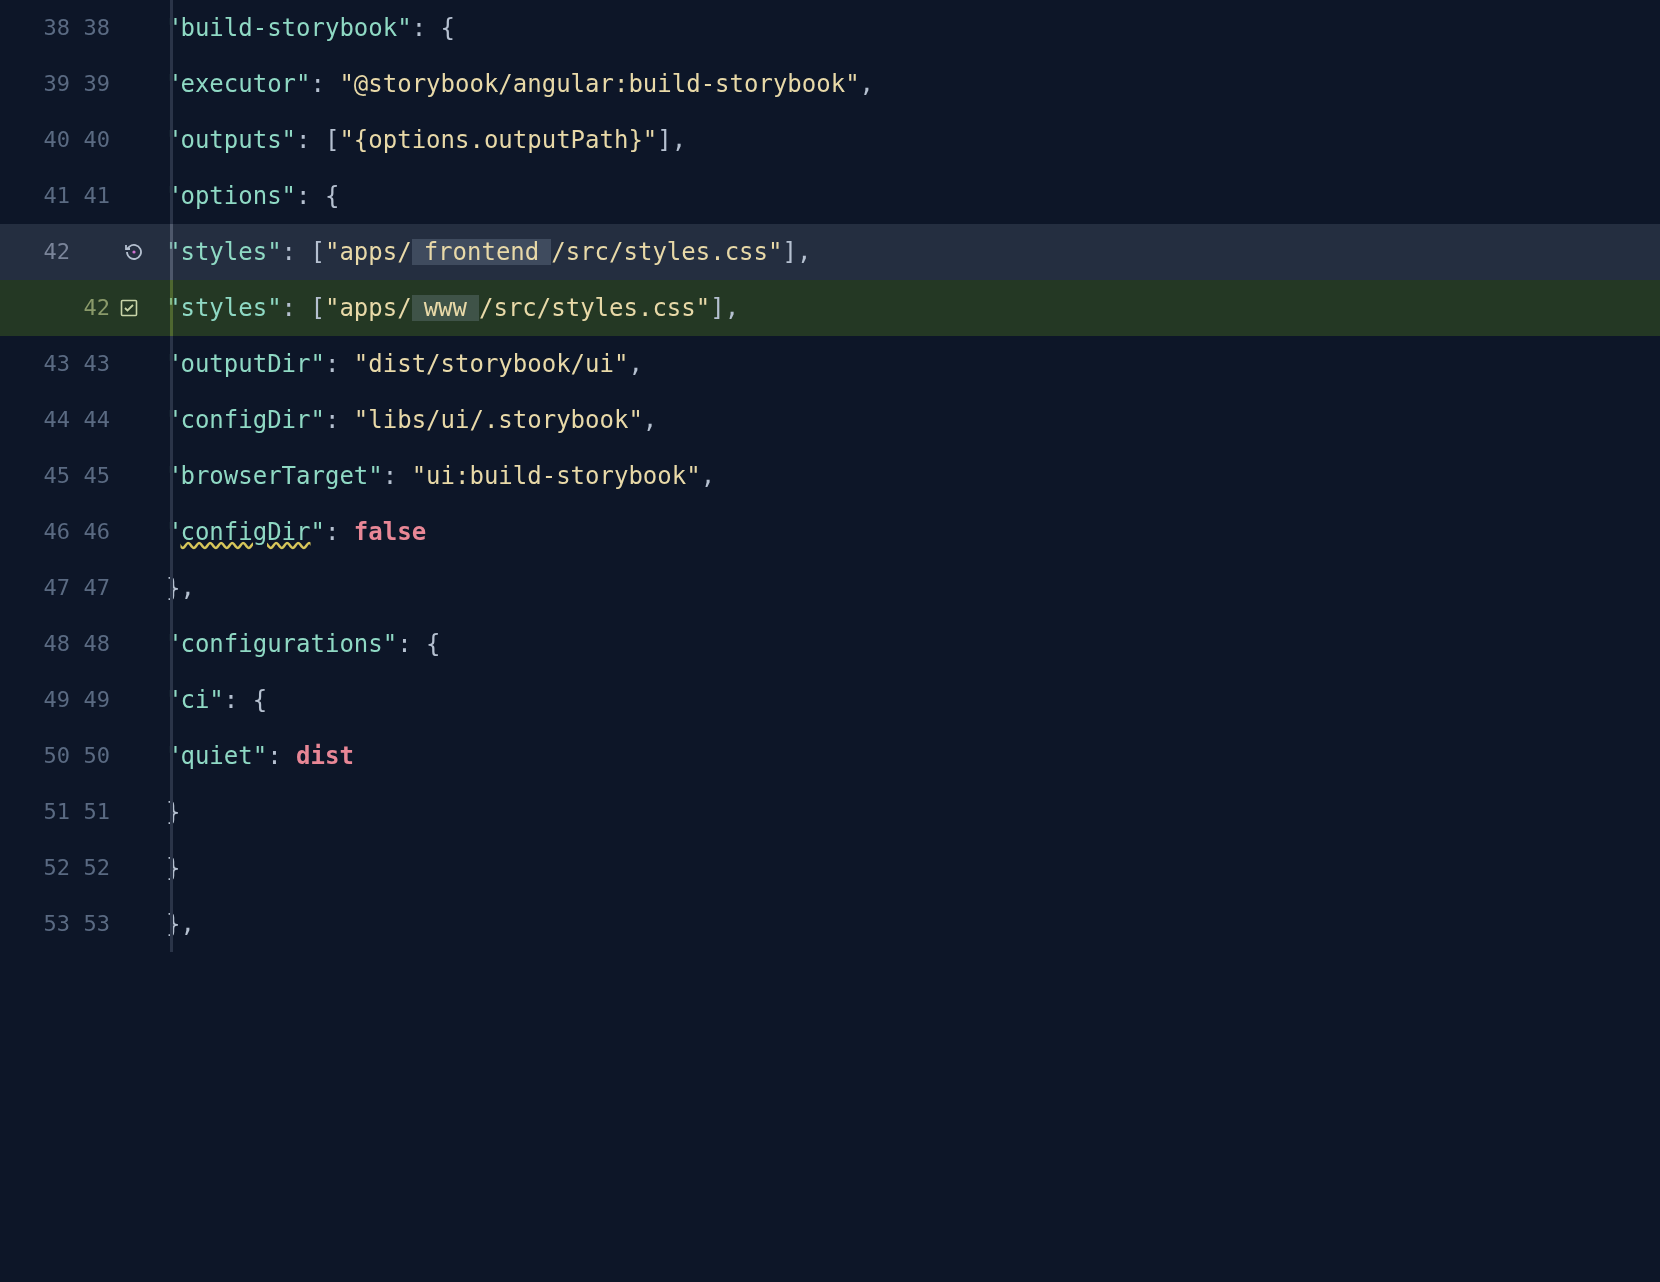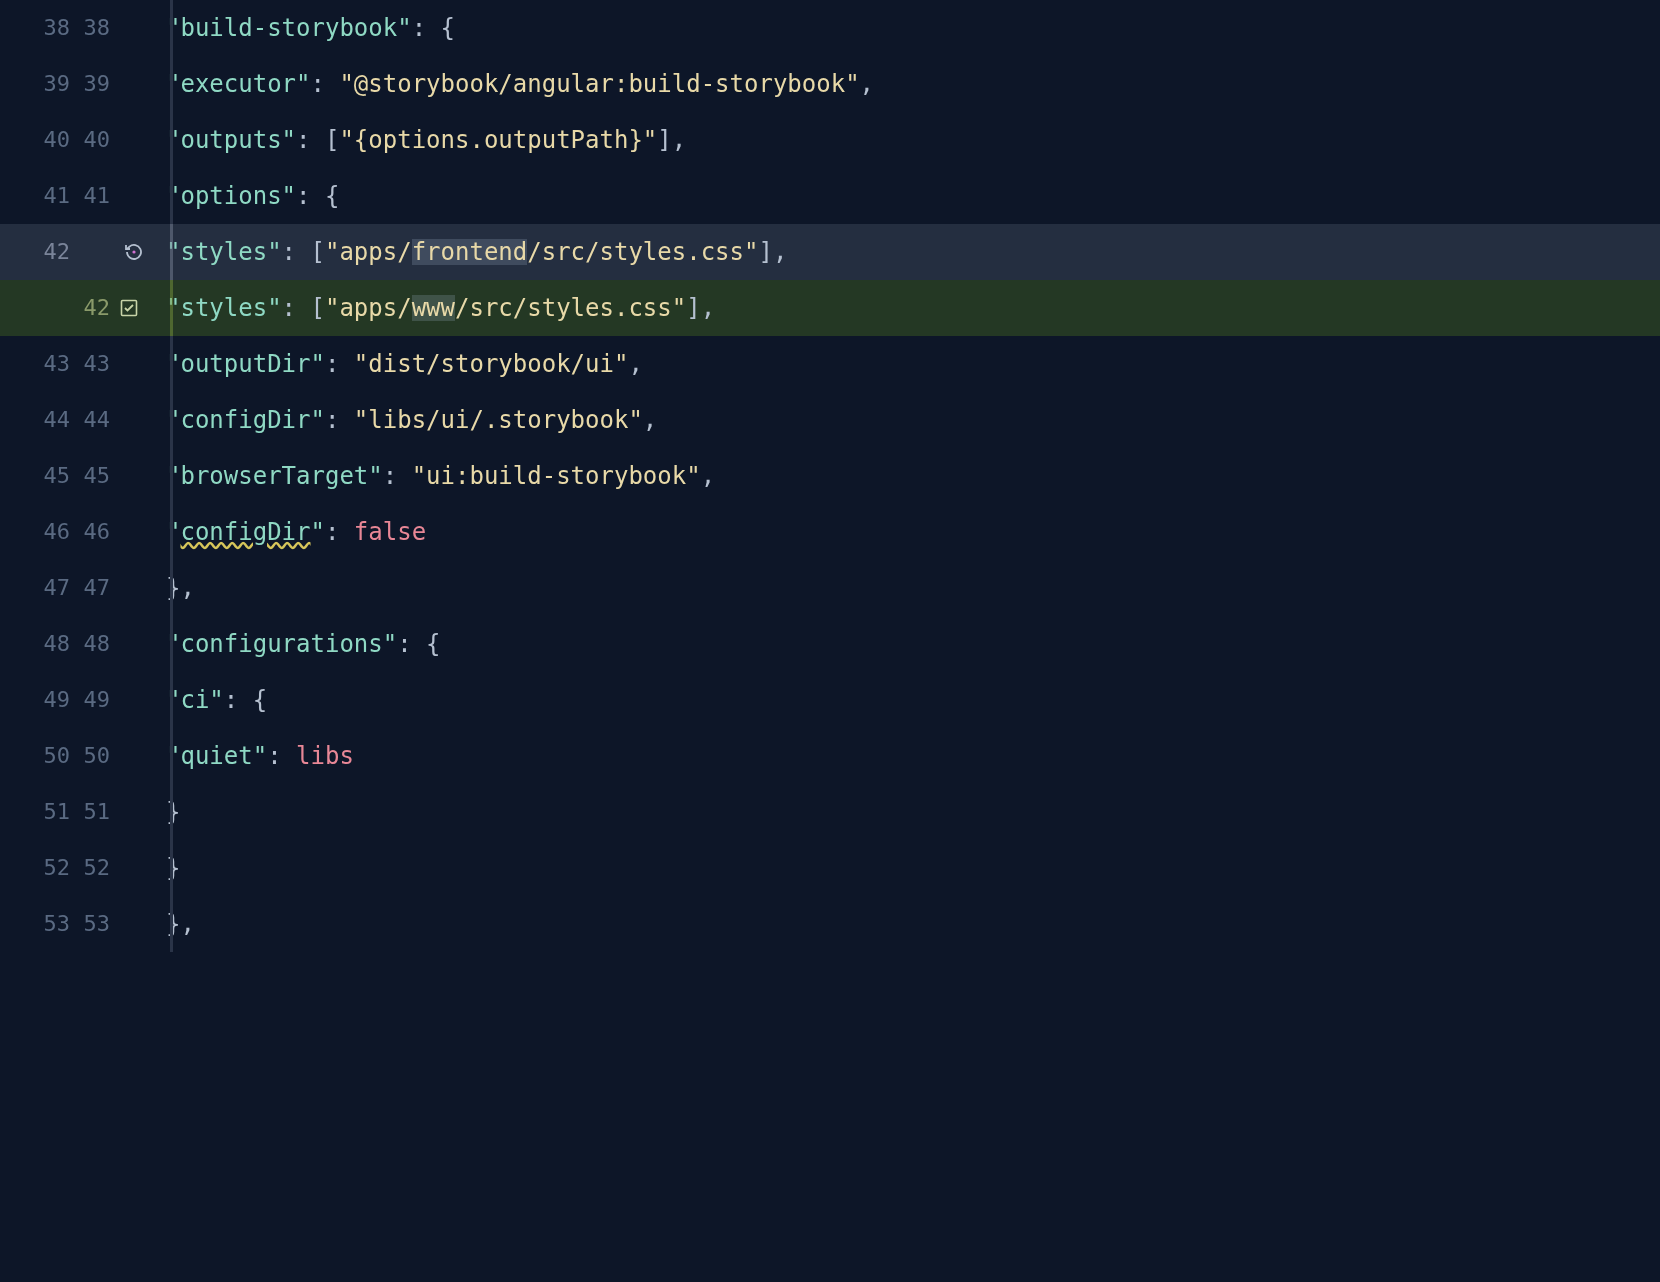--- a/index.html
+++ b/index.html
@@ -70,31 +70,31 @@
   .code {
     padding-left: 20px;
     white-space: pre;
     display: flex;
     align-items: center;
     height: 100%;
   }
   .tok-key { color: #8fd9c4; }
   .tok-string { color: #e8d9a8; }
   .tok-punct { color: #b5c0d0; }
-  .tok-bool { color: #e88796; }
+  .tok-bool { color: #e88796; font-weight: bold; }
   .tok-bracket { color: #b5c0d0; }
   .tok-warn { 
     color: #8fd9c4;
     text-decoration-line: underline;
     text-decoration-style: wavy;
     text-decoration-color: #d6c55a;
   }
   .highlight-word {
     background: rgba(160, 180, 200, 0.22);
-    padding: 1px 0;
+    padding: 1px 12px;
   }
   .icon-revert {
     display: inline-flex;
     align-items: center;
     justify-content: center;
     width: 24px;
     height: 24px;
     margin-left: 12px;
   }
   .icon-accept {
@@ -242,21 +242,21 @@
     <div class="gutter-border"></div>
     <div class="code">        <span class="tok-key">"ci"</span><span class="tok-punct">: </span><span class="tok-bracket">{</span></div>
   </div>
 
   <div class="line">
     <div class="gutter">
       <span class="gutter-left">50</span>
       <span class="gutter-right">50</span>
     </div>
     <div class="gutter-border"></div>
-    <div class="code">          <span class="tok-key">"quiet"</span><span class="tok-punct">: </span><span class="tok-bool">libs</span></div>
+    <div class="code">          <span class="tok-key">"quiet"</span><span class="tok-punct">: </span><span class="tok-bool">dist</span></div>
   </div>
 
   <div class="line">
     <div class="gutter">
       <span class="gutter-left">51</span>
       <span class="gutter-right">51</span>
     </div>
     <div class="gutter-border"></div>
     <div class="code">        <span class="tok-bracket">}</span></div>
   </div>

